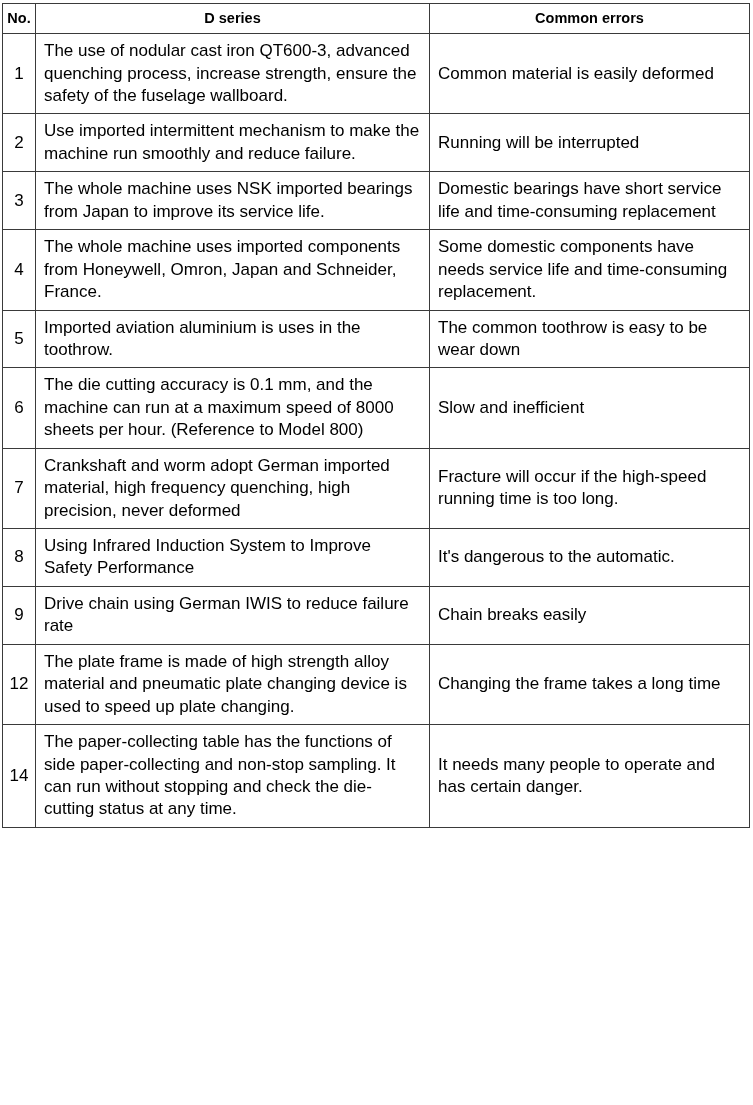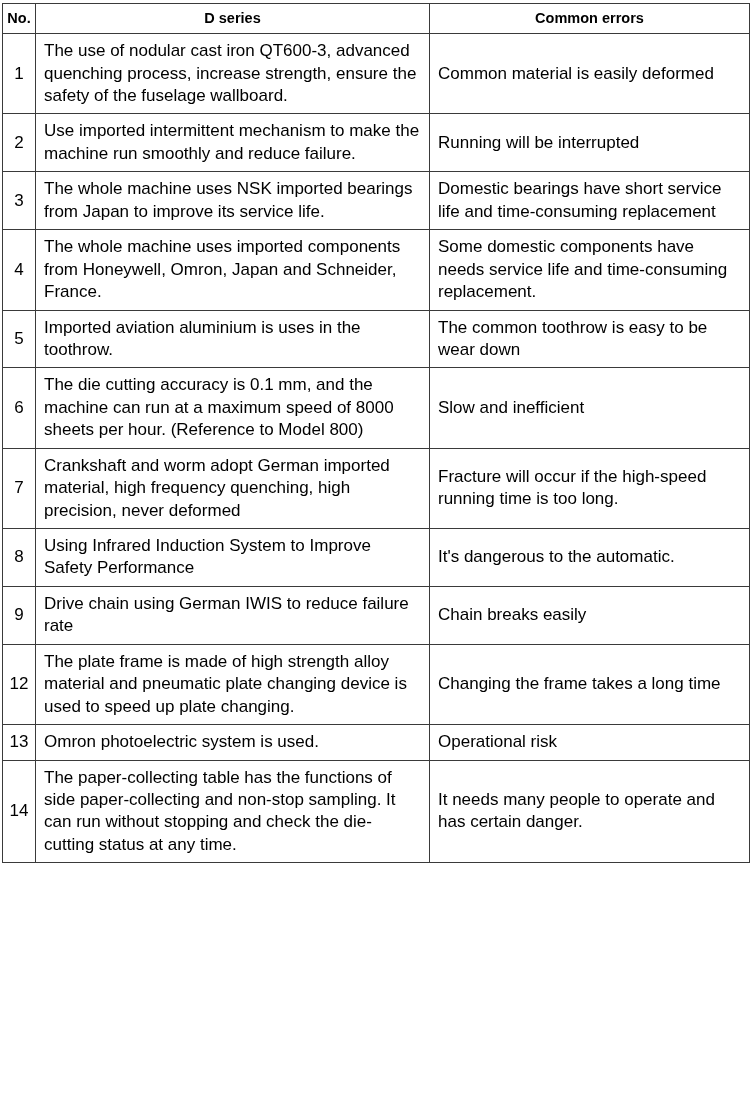--- a/index.html
+++ b/index.html
@@ -114,24 +114,19 @@
           <td class="no-cell">9</td>
           <td class="text-cell">Drive chain using German IWIS to reduce failure rate</td>
           <td class="text-cell">Chain breaks easily</td>
         </tr>
         <tr>
           <td class="no-cell">12</td>
           <td class="text-cell">The plate frame is made of high strength alloy material and pneumatic plate changing device is used to speed up plate changing.</td>
           <td class="text-cell">Changing the frame takes a long time</td>
         </tr>
         <tr>
-          <td class="no-cell">13</td>
-          <td class="text-cell">Omron photoelectric system is used.</td>
-          <td class="text-cell">Operational risk</td>
-        </tr>
-        <tr>
           <td class="no-cell">14</td>
           <td class="text-cell">The paper-collecting table has the functions of side paper-collecting and non-stop sampling. It can run without stopping and check the die-cutting status at any time.</td>
           <td class="text-cell">It needs many people to operate and has certain danger.</td>
         </tr>
       </tbody>
   </table>
 </div>
 
 </body></html>

